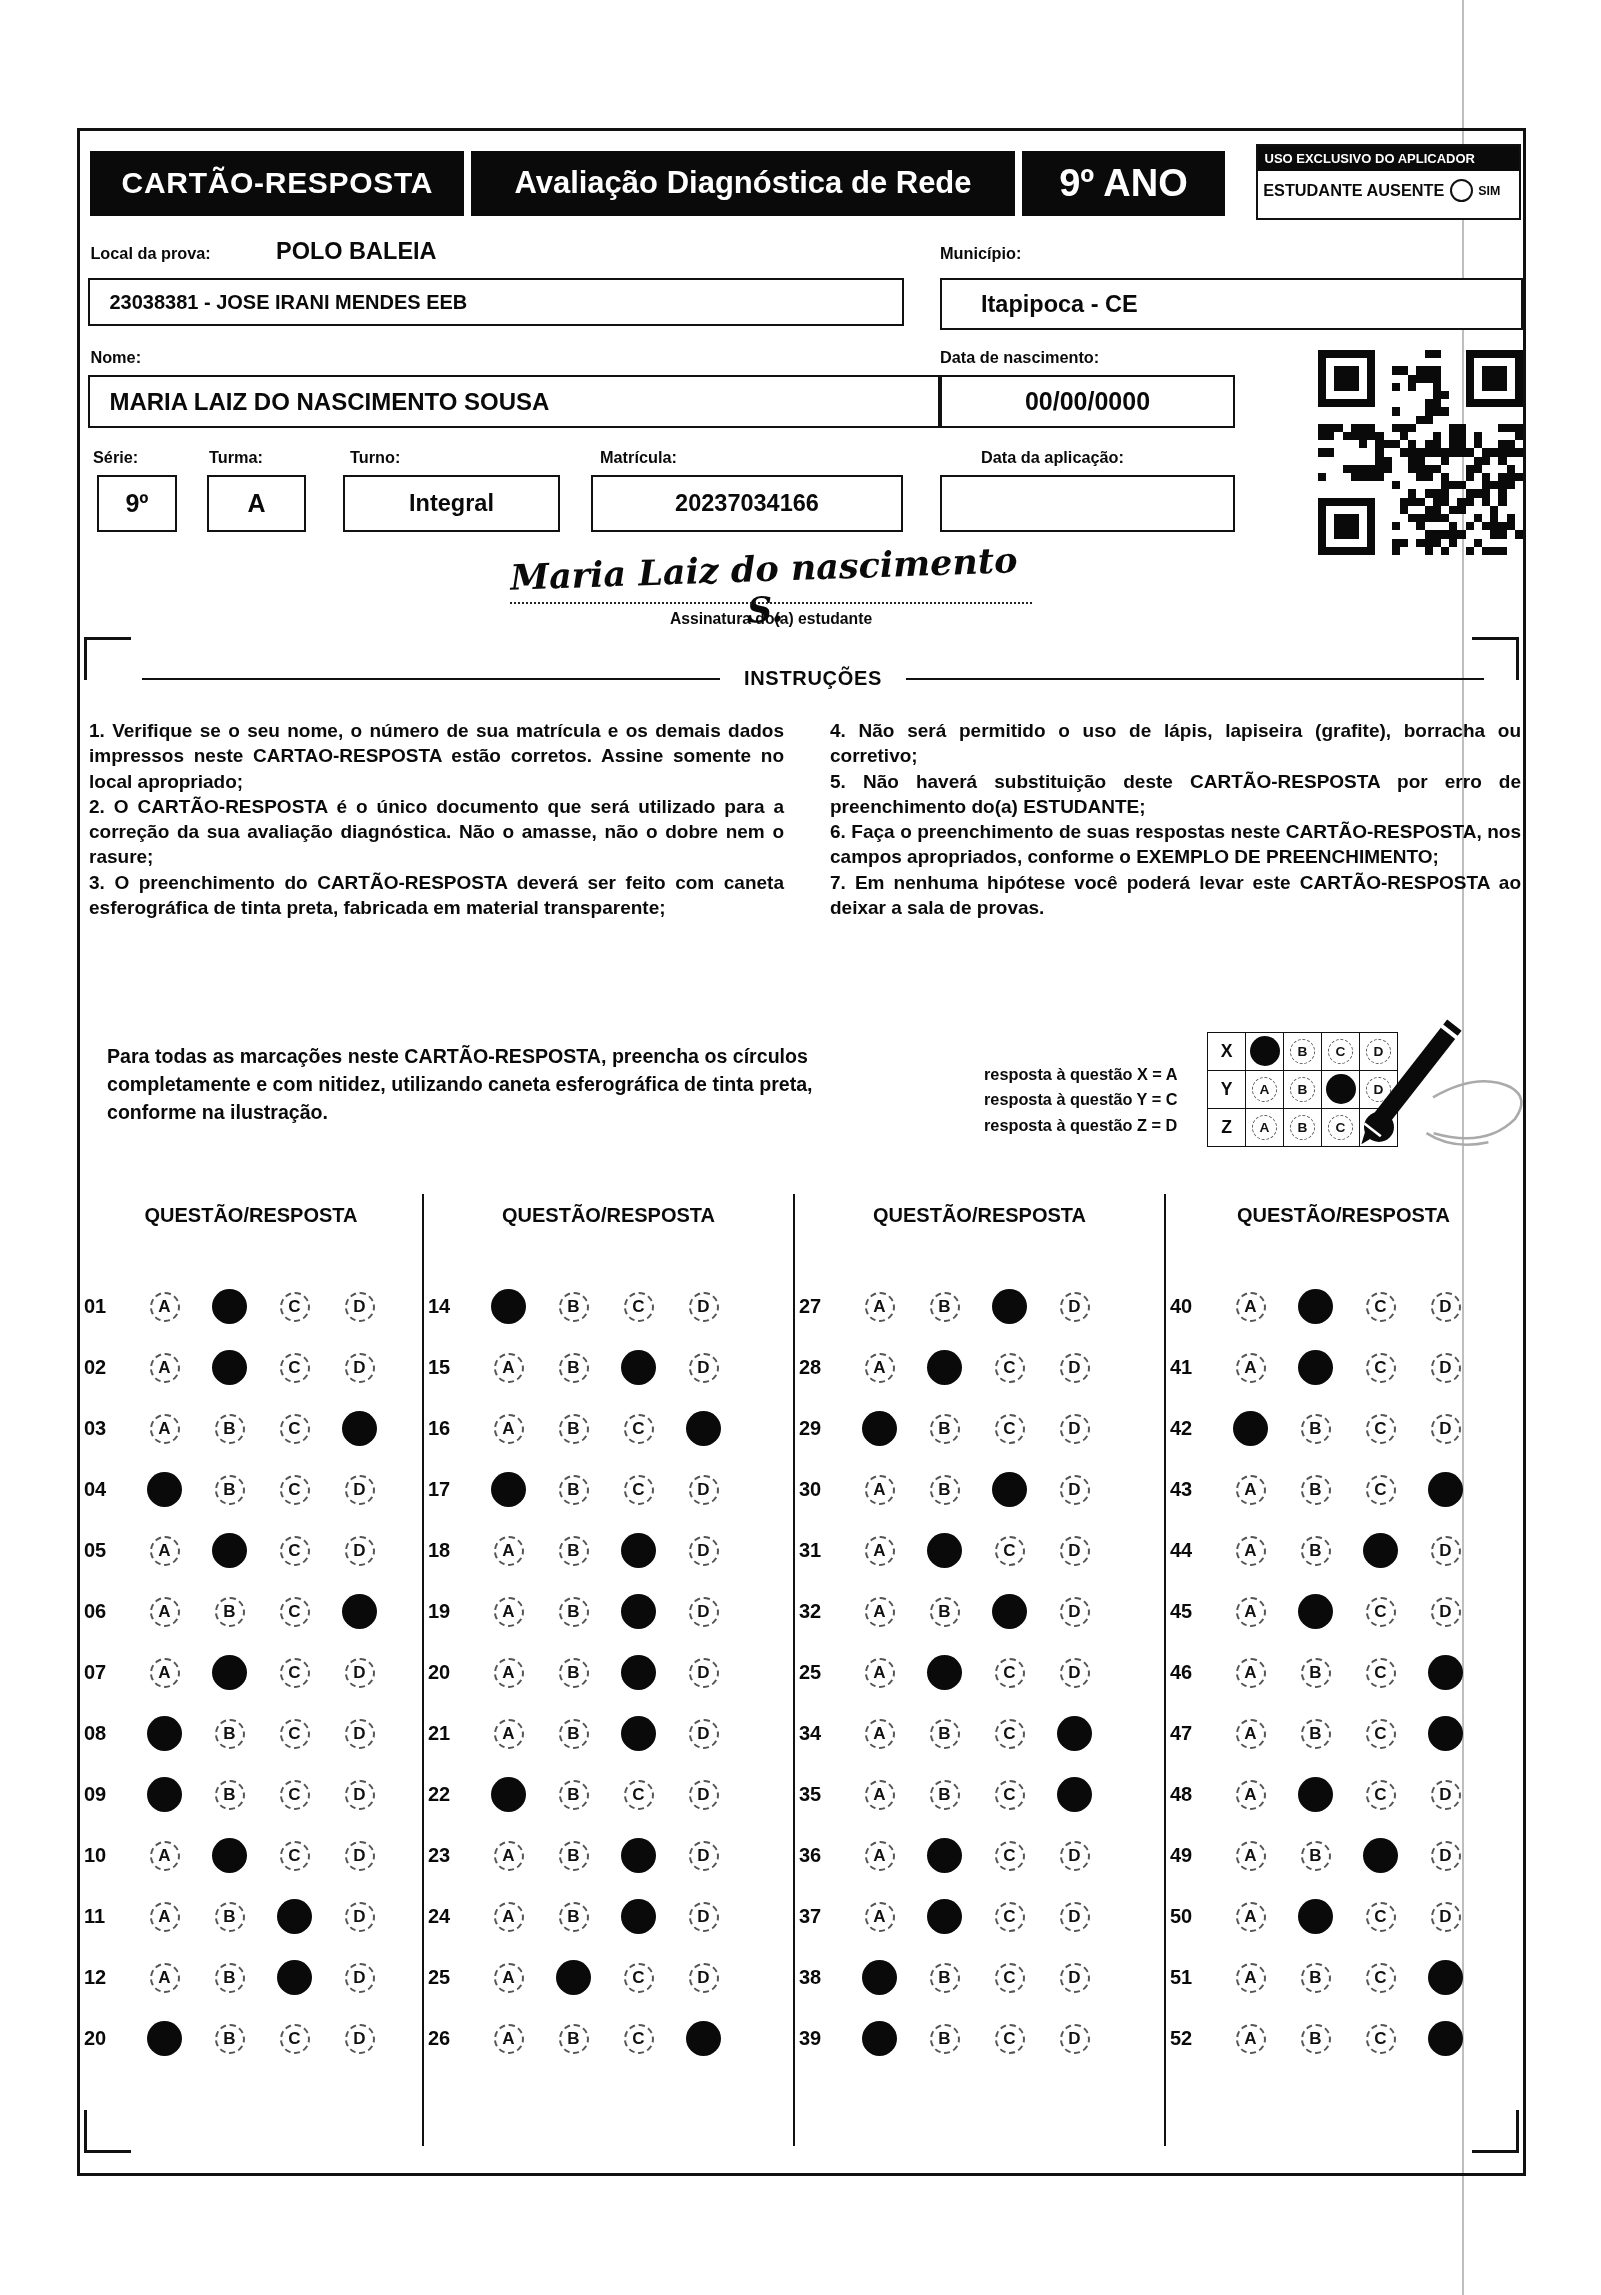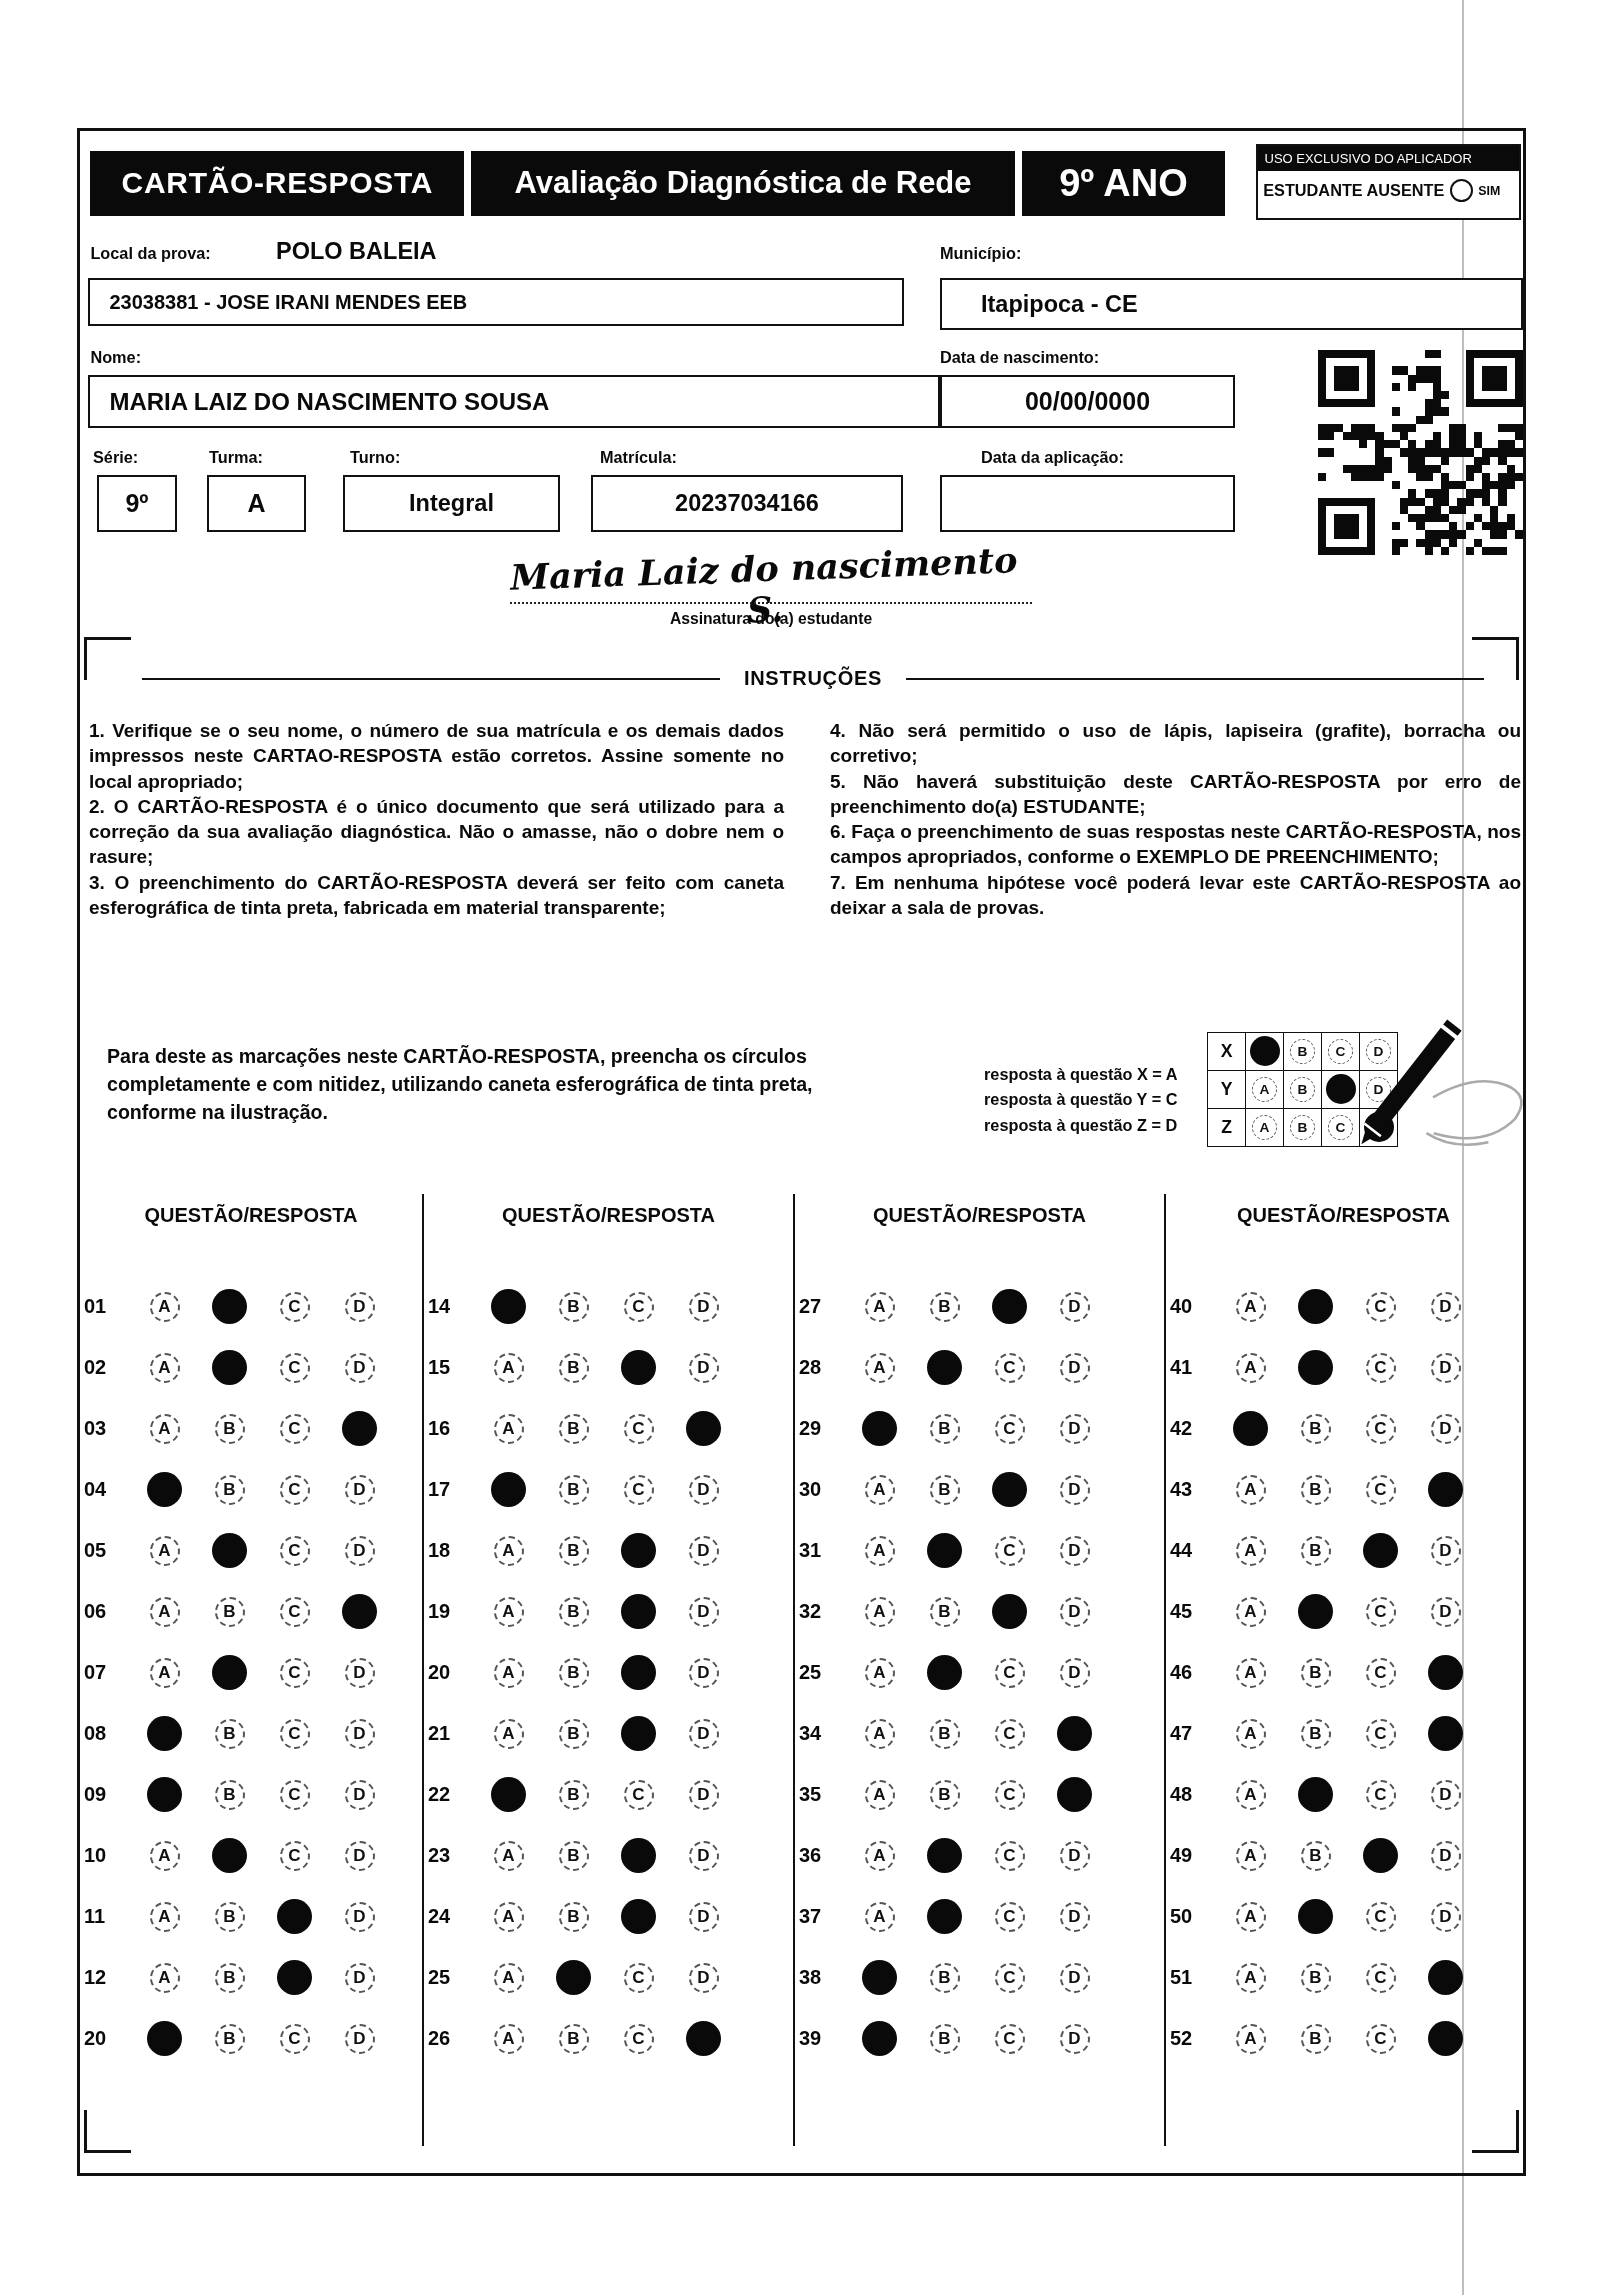--- a/index.html
+++ b/index.html
@@ -14,21 +14,21 @@
           border: 3.9px solid #111; }
 
   
   .hbox { position: absolute; background: #0a0a0a; color: #fff; display: flex;
           align-items: center; justify-content: center; font-weight: bold; }
   .h1 { left: 10.4px;   top: 19.6px; width: 374px; height: 65px; font-size: 30px; letter-spacing: 0.7px; }
   .h2 { left: 391px;  top: 19.6px; width: 544px; height: 65px; font-size: 31px; }
   .h3 { left: 942px; top: 19.6px; width: 203px; height: 65px; font-size: 38px; }
   .aplicador-box { position: absolute; left: 1176px; top: 13px; width: 265px; height: 76px;
                    border: 2.6px solid #111; background: #fff; }
-  .aplicador-bar { background: #0a0a0a; color: #fff; font-size: 13px; font-weight: normal;
+  .aplicador-bar { background: #0a0a0a; color: #fff; font-size: 13px; font-weight: bold;
                    height: 25px; display: flex; align-items: center; padding-left: 6.5px; }
   .ausente-row { display: flex; align-items: center; gap: 5.2px; padding: 7.8px 5.2px 0 5.2px;
                  font-size: 16.3px; font-weight: bold; }
   .ausente-circle { width: 23.5px; height: 23.5px; border: 2px solid #111; border-radius: 50%;
                     flex: 0 0 auto; }
   .sim { font-size: 12.4px; }
 
   
   .field-label { position: absolute; font-size: 16.3px; font-weight: bold; white-space: nowrap; }
   .field-value-inline { position: absolute; font-size: 23.5px; font-weight: bold; white-space: nowrap; }
@@ -473,21 +473,21 @@
         <p>2. O CARTÃO-RESPOSTA é o único documento que será utilizado para a correção da sua avaliação diagnóstica. Não o amasse, não o dobre nem o rasure;</p>
         <p>3. O preenchimento do CARTÃO-RESPOSTA deverá ser feito com caneta esferográfica de tinta preta, fabricada em material transparente;</p>
       </div>
     <div id="instr-right" class="instr instr-right">
         <p>4. Não será permitido o uso de lápis, lapiseira (grafite), borracha ou corretivo;</p>
         <p>5. Não haverá substituição deste CARTÃO-RESPOSTA por erro de preenchimento do(a) ESTUDANTE;</p>
         <p>6. Faça o preenchimento de suas respostas neste CARTÃO-RESPOSTA, nos campos apropriados, conforme o EXEMPLO DE PREENCHIMENTO;</p>
         <p>7. Em nenhuma hipótese você poderá levar este CARTÃO-RESPOSTA ao deixar a sala de provas.</p>
       </div>
 
-    <div class="mark-note">Para deste as marcações neste CARTÃO-RESPOSTA, preencha os círculos completamente e com nitidez, utilizando caneta esferográfica de tinta preta, conforme na ilustração.</div>
+    <div class="mark-note">Para todas as marcações neste CARTÃO-RESPOSTA, preencha os círculos completamente e com nitidez, utilizando caneta esferográfica de tinta preta, conforme na ilustração.</div>
     <div class="legend">
       <div>resposta à questão X = A</div>
       <div>resposta à questão Y = C</div>
       <div>resposta à questão Z = D</div>
     </div>
     <table class="example ex">
         <tbody id="example-body">
           <tr>
             <td class="ex-label">X</td>
             <td><span class="bubble filled"></span></td>

